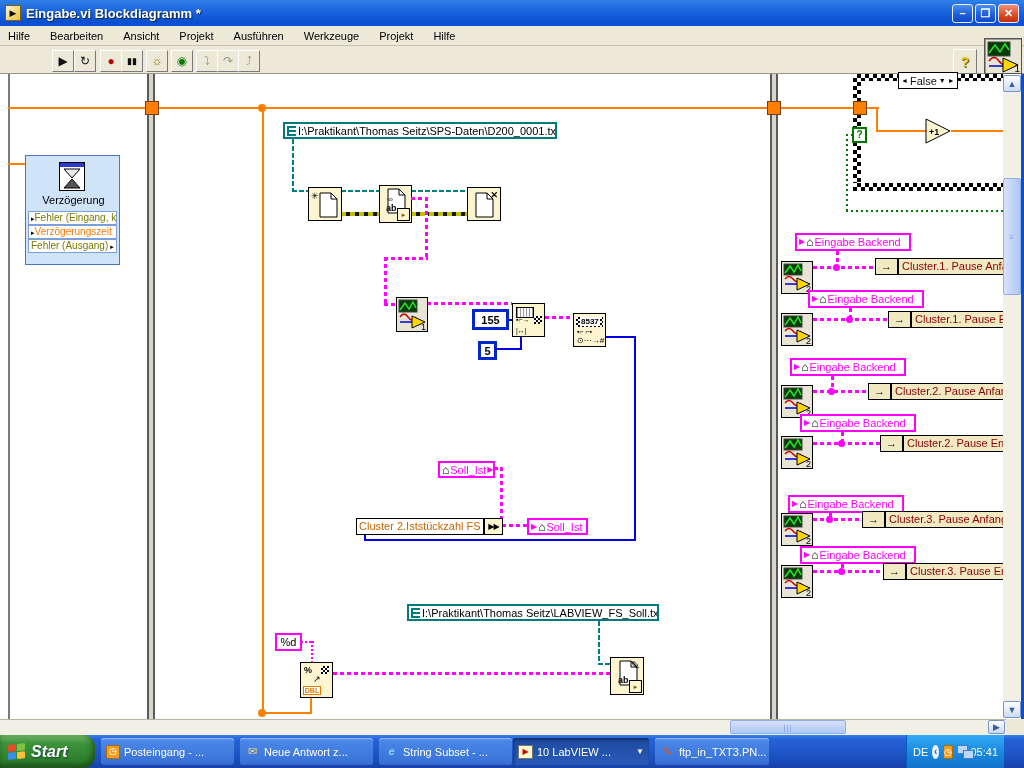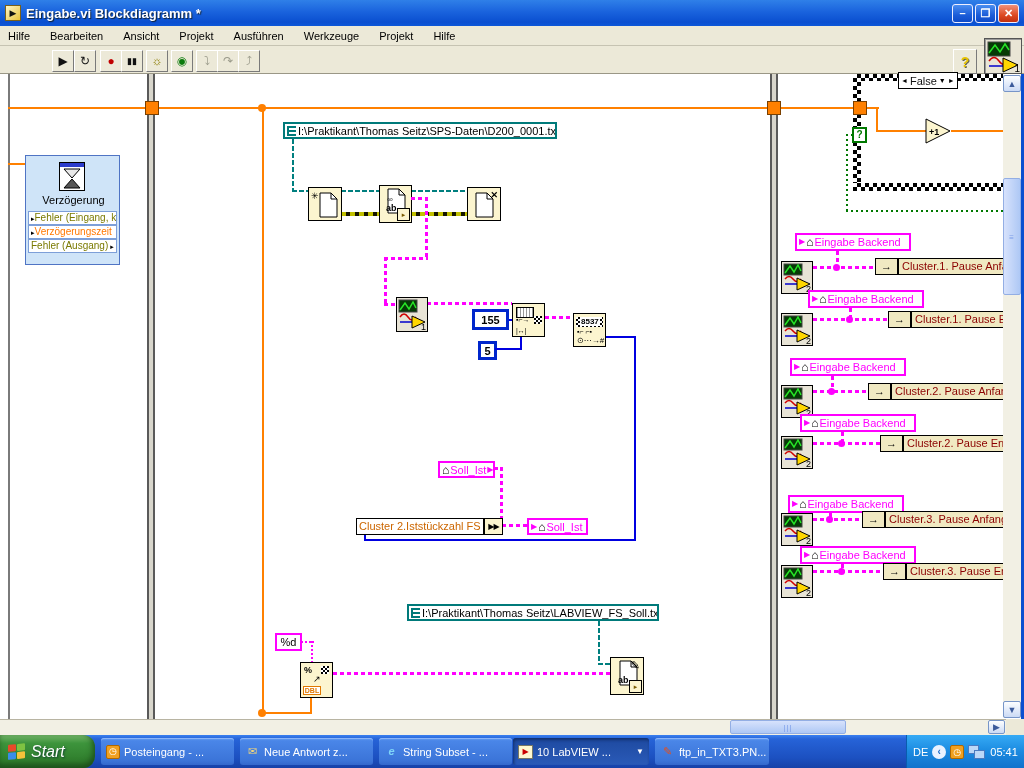--- a/index.html
+++ b/index.html
@@ -92,32 +92,32 @@
     color:#3b5a9b;font-size:9px;display:flex;align-items:center;justify-content:center;box-sizing:border-box;}
   .sbthumb{background:linear-gradient(90deg,#d7e2fc,#aec8f5);border:1px solid #93aee4;border-radius:2px;}
   .sbthumbh{background:linear-gradient(180deg,#d7e2fc,#aec8f5);border:1px solid #93aee4;border-radius:2px;}
   .grip{position:absolute;left:50%;top:50%;transform:translate(-50%,-50%);color:#7a9ce8;font-size:8px;letter-spacing:1px;}
   
   .taskbar{left:0;top:735px;width:1024px;height:33px;
     background:linear-gradient(180deg,#3a80f0 0%,#2663d8 12%,#1c50c0 70%,#1741a8 100%);}
   .startbtn{left:0;top:735px;width:95px;height:33px;border-radius:0 12px 12px 0;
     background:linear-gradient(180deg,#73b568 0%,#3d943c 25%,#2f7d2c 80%,#256b24 100%);
     display:flex;align-items:center;gap:5px;padding:0 10px 0 8px;box-shadow:inset -2px -3px 6px #1c4f1a;}
-  .starttext{color:#fff;font-weight:normal;font-style:italic;font-size:16px;text-shadow:1px 1px 2px #143;}
+  .starttext{color:#fff;font-weight:bold;font-style:italic;font-size:16px;text-shadow:1px 1px 2px #143;}
   .winflag{width:18px;height:16px;display:grid;grid-template-columns:8px 8px;grid-template-rows:7px 7px;
     gap:1px;transform:skewY(-6deg);}
   .winflag i{border-radius:1px;}
   .taskbtn{top:738px;height:27px;border-radius:3px;display:flex;align-items:center;gap:4px;
     padding:0 5px;color:#fff;font-size:11px;white-space:nowrap;overflow:hidden;
     background:linear-gradient(180deg,#6ba2f5 0%,#4a86e8 10%,#3b74d8 85%,#3468cc 100%);
     box-shadow:inset 0 1px 0 #8ab4f8;}
   .taskbtn.pressed{background:linear-gradient(180deg,#1e4aa0,#2a5ab8);box-shadow:inset 1px 2px 3px #12306e;}
   .ticon{width:15px;height:14px;flex:0 0 auto;display:flex;align-items:center;justify-content:center;
     font-size:11px;line-height:1;}
-  .tray{left:906px;top:735px;width:118px;height:33px;
+  .tray{left:906px;top:735px;width:98px;height:33px;
     background:linear-gradient(180deg,#35aaf5 0%,#1b8ae0 50%,#1172cc 100%);
     border-left:1px solid #0a5cae;display:flex;align-items:center;gap:4px;padding:0 6px;color:#fff;font-size:11px;}
   .chev{width:14px;height:14px;border-radius:50%;background:#eaf2ff;color:#1b6ac8;font-weight:bold;
     font-size:10px;display:flex;align-items:center;justify-content:center;}
   .clockicon{width:14px;height:14px;background:#f0a020;border:1px solid #b06800;border-radius:2px;
     color:#fff;font-size:9px;display:flex;align-items:center;justify-content:center;box-sizing:border-box;}
   .neticon{position:relative;width:16px;height:13px;}
   .neticon i{position:absolute;width:9px;height:7px;background:#bcd8f8;border:1px solid #4a7ac0;}
 </style>
 </head>

